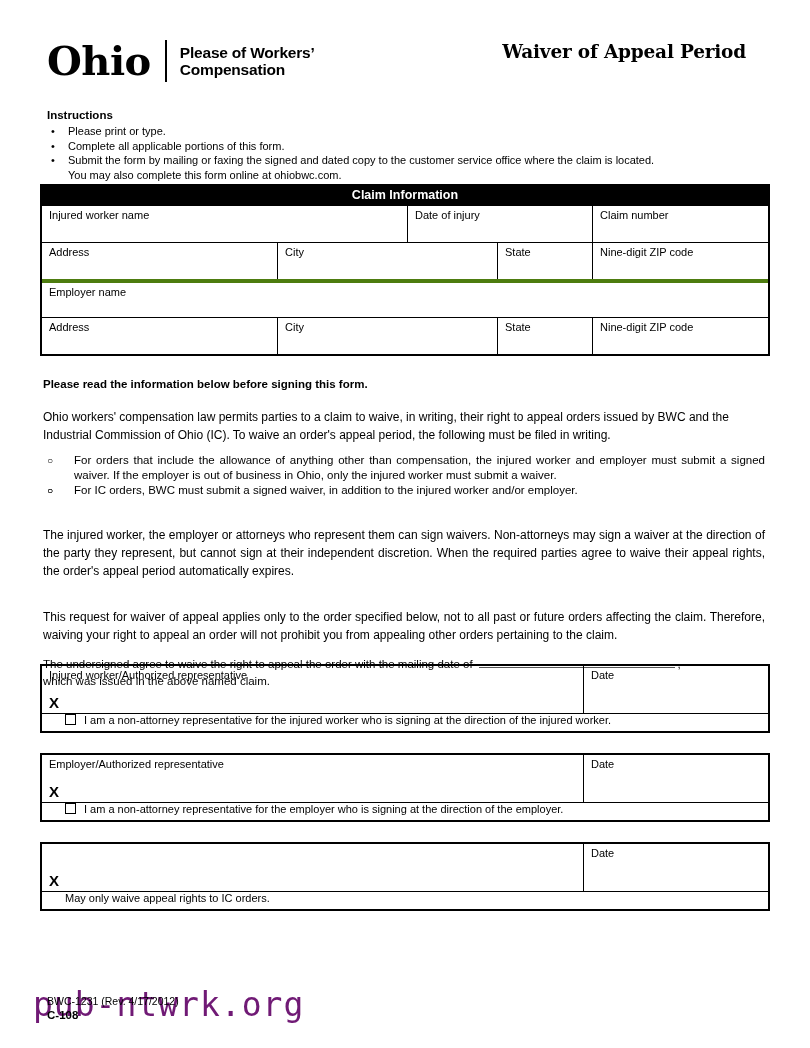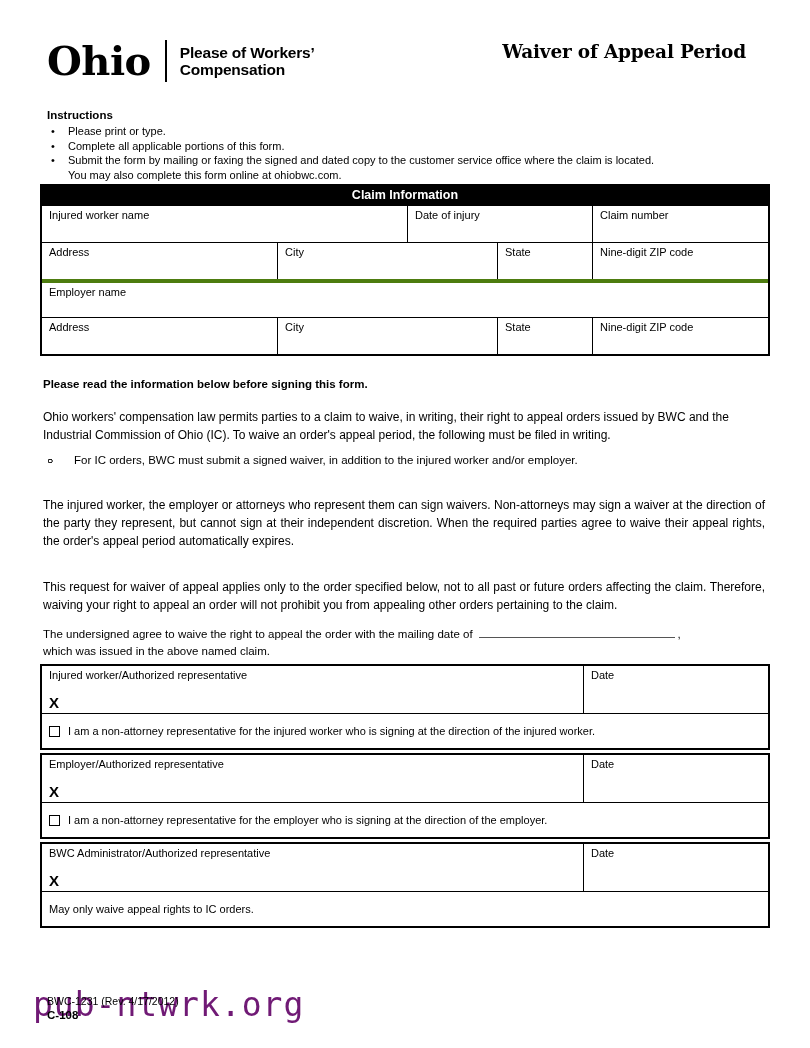--- a/index.html
+++ b/index.html
@@ -237,24 +237,24 @@
   .sig-x {
     position: absolute;
     left: 7px;
     bottom: 2px;
     font-size: 15px;
     font-weight: bold;
     line-height: 16px;
   }
   .sig-foot {
     border-top: 1px solid #000;
-    height: 35px;
+    height: 18px;
     display: flex;
-    align-items: center;
-    padding-left: 7px;
+    align-items: flex-start;
+    padding-left: 23px;
     box-sizing: border-box;
   }
   .checkbox {
     width: 11px;
     height: 11px;
     border: 1px solid #000;
     box-sizing: border-box;
     background: #fff;
     margin-right: 8px;
     flex: 0 0 auto;
@@ -387,20 +387,21 @@
 
   <div class="body-copy">
     <div class="lead-bold">Please read the information below before signing this form.</div>
     <div class="para tight">Ohio workers' compensation law permits parties to a claim to waive, in writing, their right to appeal orders issued by BWC and the Industrial Commission of Ohio (IC). To waive an order's appeal period, the following must be filed in writing.</div>
 
     <div class="spacer-9"></div>
 
     <ul class="olist">
       <li class="olist-item">
         <span class="ocircle">○</span>
+        <span>For orders that include the allowance of anything other than compensation, the injured worker and employer must submit a signed waiver. If the employer is out of business in Ohio, only the injured worker must submit a waiver.</span>
       </li>
       <li class="olist-item">
         <span class="ocircle">○</span>
       </li>
       <li class="olist-item">
         <span class="ocircle">○</span>
         <span>For IC orders, BWC must submit a signed waiver, in addition to the injured worker and/or employer.</span>
       </li>
     </ul>
 
@@ -448,21 +449,20 @@
     </div>
     <div class="sig-foot">
       <span class="checkbox"></span>
       <span class="sig-foot-text">I am a non-attorney representative for the employer who is signing at the direction of the employer.</span>
     </div>
   </div>
 
   <div class="sig-block" id="sig-bwc">
     <div class="sig-main">
       <div class="sig-left">
-        <div class="sig-label">BWC Administrator/Authorized representative</div>
         <div class="sig-x">X</div>
       </div>
       <div class="sig-right">
         <div class="sig-label">Date</div>
       </div>
     </div>
     <div class="sig-foot">
       <span class="sig-foot-text">May only waive appeal rights to IC orders.</span>
     </div>
   </div>

